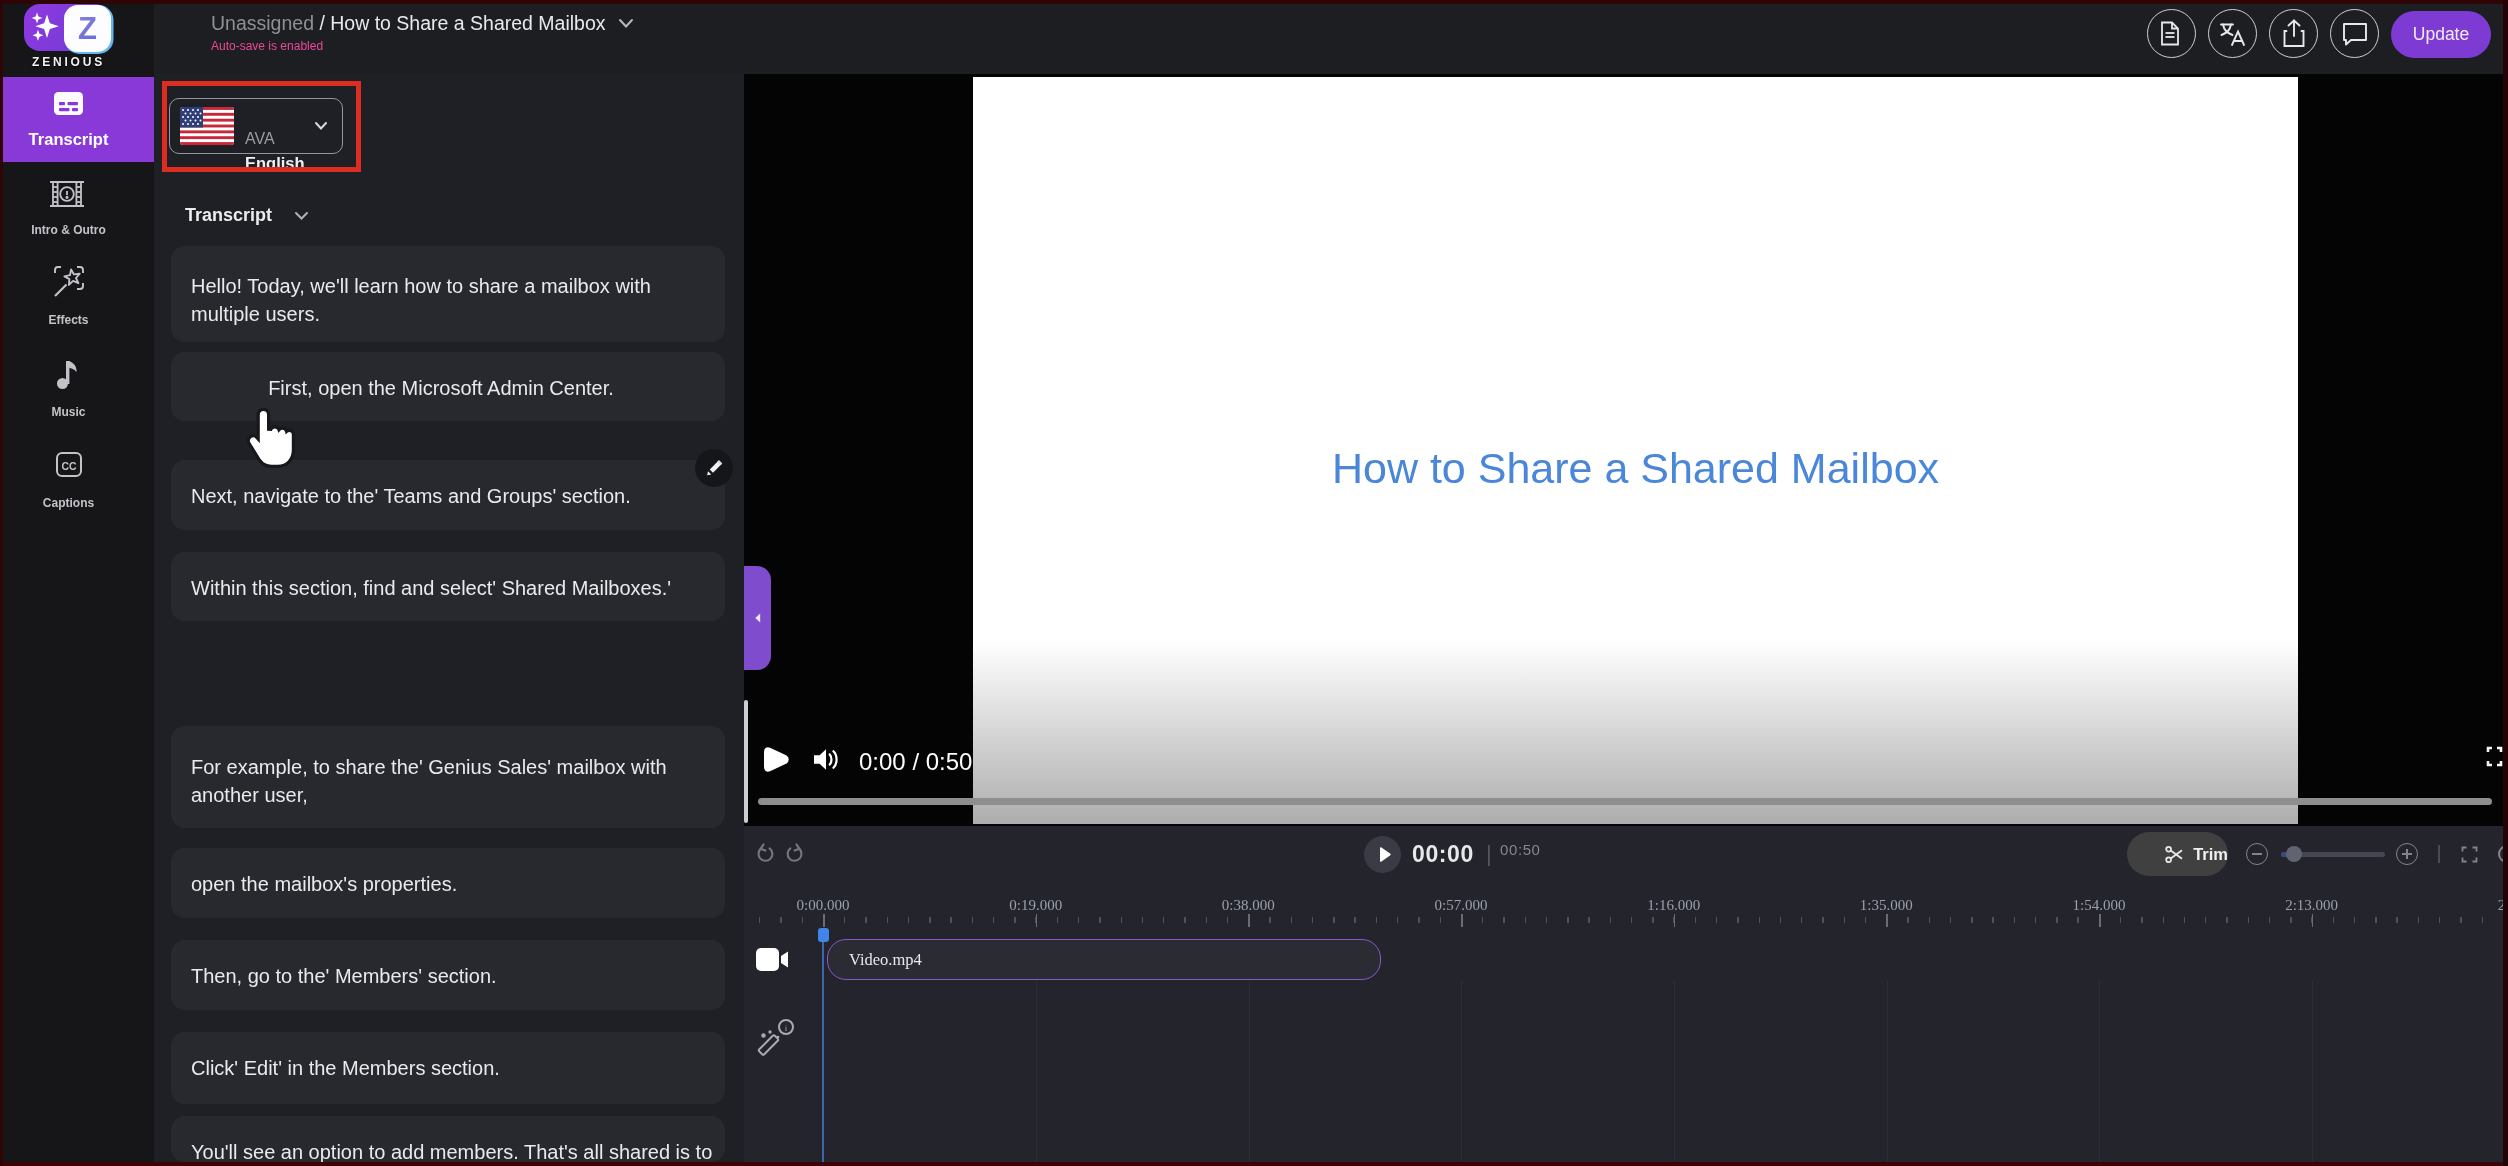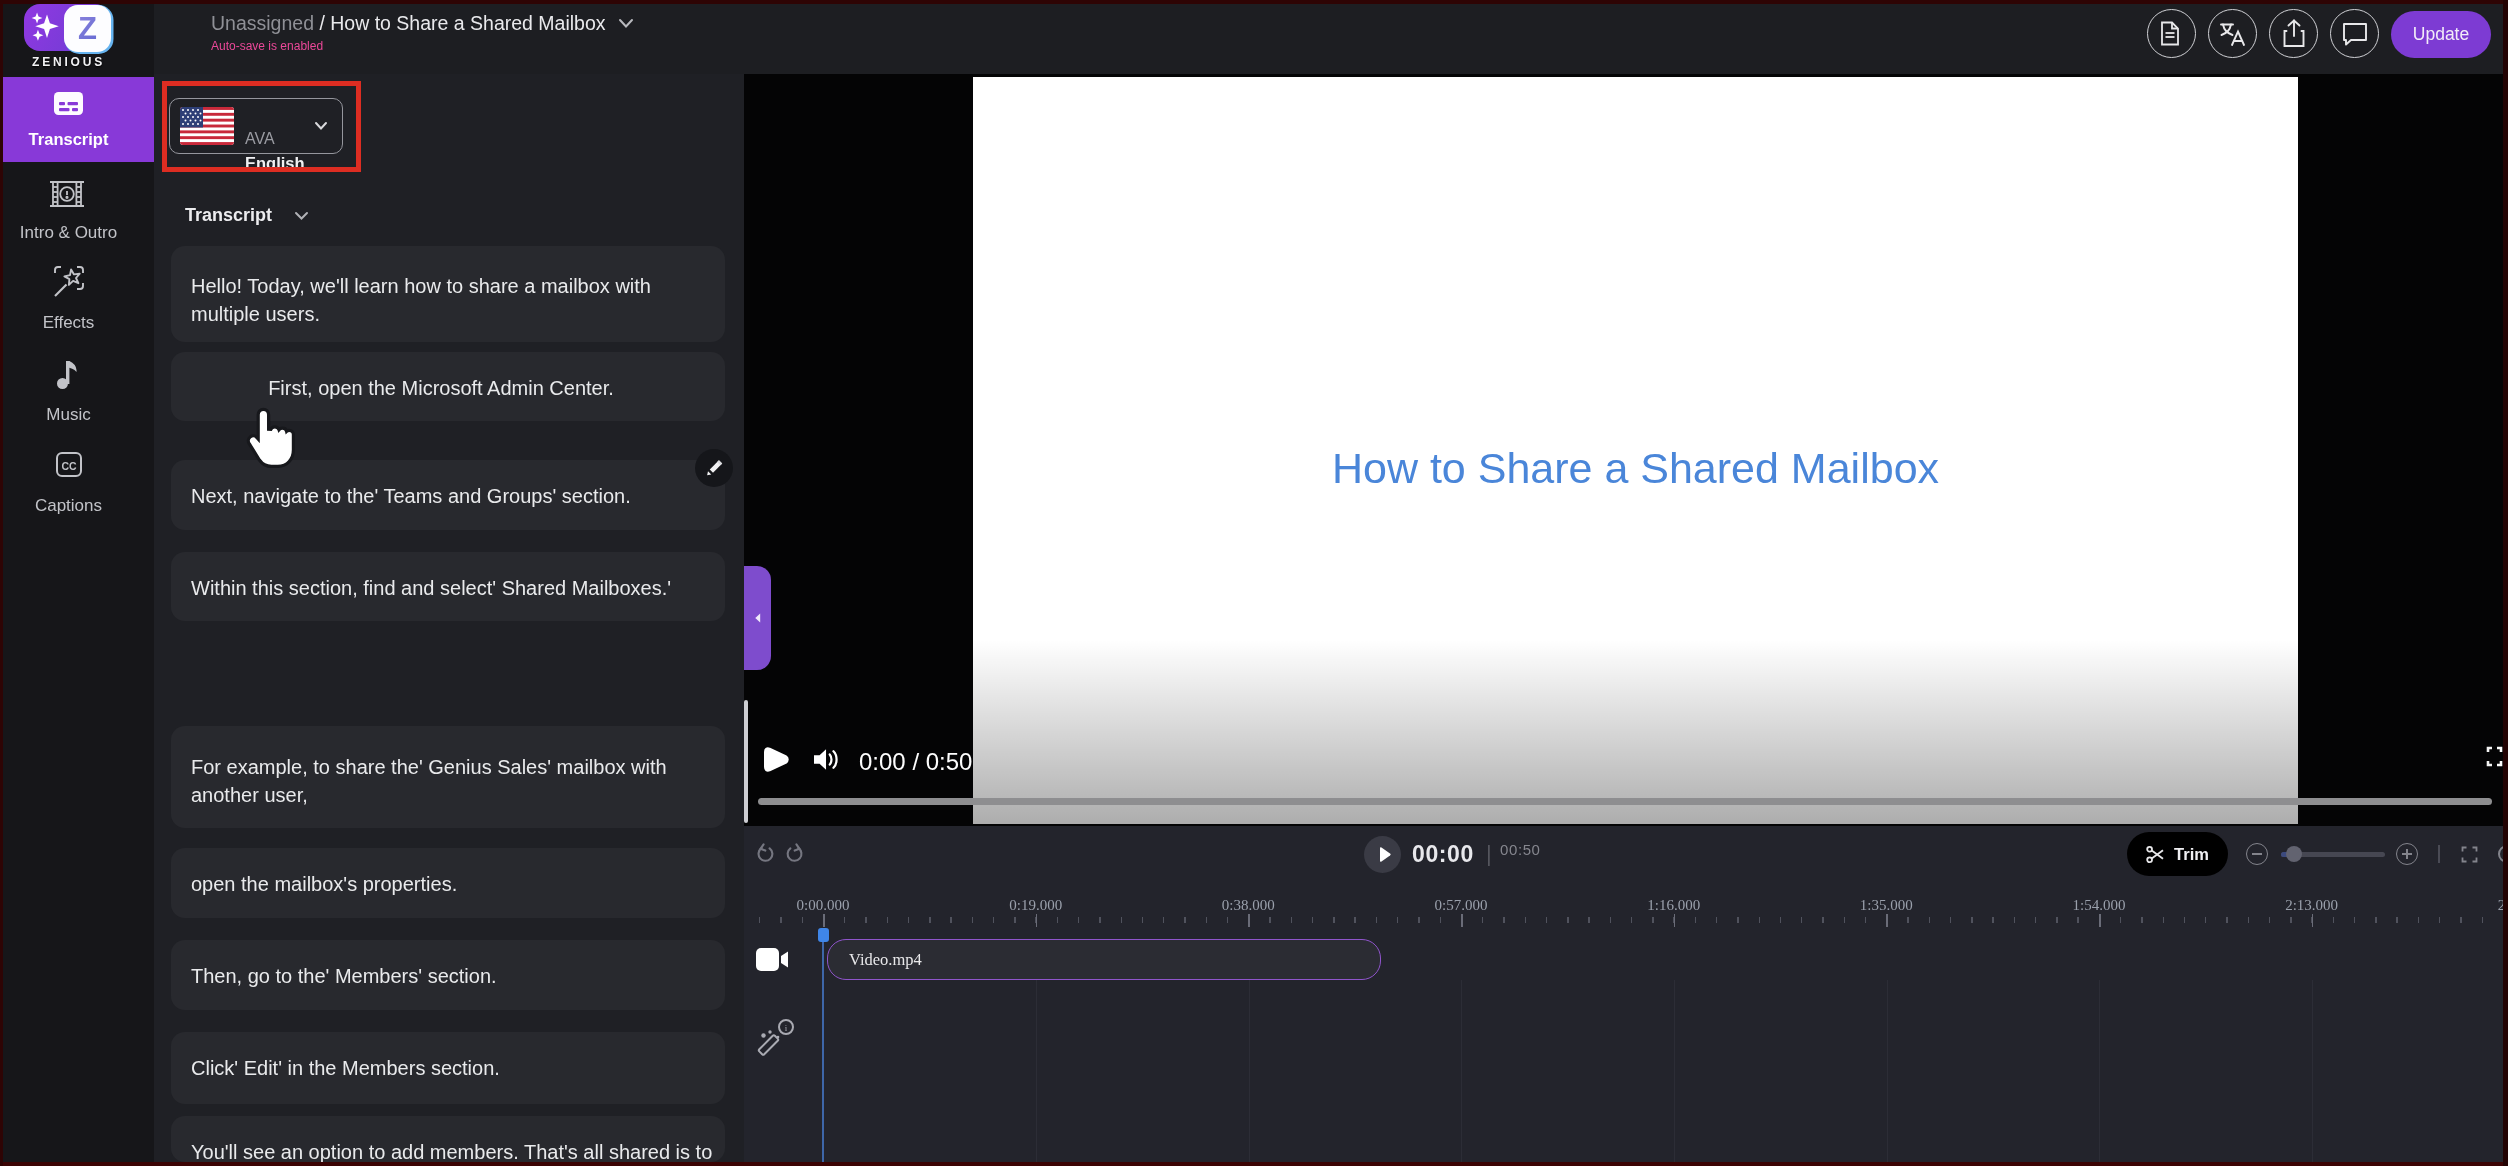--- a/index.html
+++ b/index.html
@@ -7,21 +7,21 @@
   .abs { position:absolute; }
   #stage { position:relative; width:2508px; height:1166px; overflow:hidden; }
   
   .frame { background:#330404; z-index:50; }
   
   #sidebar { left:3px; top:4px; width:151px; height:1158px; background:#161619; }
   #topbar { left:154px; top:4px; width:2349px; height:70px; background:#1d1e22; }
   #tpanel { left:154px; top:74px; width:590px; height:1088px; background:#1f2025; }
   #video { left:744px; top:74px; width:1759px; height:752px; background:#040405; }
   #timeline { left:744px; top:826px; width:1759px; height:336px; background:#23242c; }
-  .sideitem { left:0; width:137px; text-align:center; color:#c2c3c8; font-size:17px; }
+  .sideitem { left:0; width:137px; text-align:center; color:#c2c3c8; font-size:12px;font-weight:bold; }
   .block { left:171px; width:554px; background:#28292e; border-radius:14px; color:#e9eaec;
            font-size:20px; line-height:28px; }
   .block span { padding-left:20px; padding-top:22px; display:block; width:520px; }
   .rlabel { position:absolute; top:0; transform:translateX(-50%); font-family:"Liberation Serif", serif;
             font-size:15px; color:#9aa0ac; white-space:nowrap; }
 </style>
 </head>
 <body>
 <div id="stage">
 
@@ -266,21 +266,21 @@
   </svg>
 
   <div class="abs" style="left:1364px; top:836px; width:37px; height:37px; border-radius:50%; background:#3a3b45;"></div>
   <svg class="abs" style="left:1378px; top:846px;" width="14" height="17" viewBox="0 0 14 17">
       <path d="M2 2.2 Q2 0.8 3.5 1.6 L12 7.4 Q13.5 8.5 12 9.6 L3.5 15.4 Q2 16.2 2 14.8 Z" fill="#fff"></path>
     </svg>
   <div class="abs" style="left:1412px; top:841px; font-size:23px; font-weight:bold; color:#e8e8ec; letter-spacing:0.6px;">00:00</div>
   <div class="abs" style="left:1486px; top:841px; font-size:22px; color:#55565e;">|</div>
   <div class="abs" style="left:1500px; top:841px; font-size:15px; color:#85868e; letter-spacing:0.6px;">00:50</div>
 
-  <div class="abs" style="left:2127px; top:832px; width:101px; height:44px; border-radius:22px; background:#000000; display:flex; align-items:center; justify-content:center;">
+  <div class="abs" style="left:2127px; top:832px; width:101px; height:44px; border-radius:22px; background:#404040; display:flex; align-items:center; justify-content:flex-end;">
     <svg width="19" height="19" viewBox="0 0 19 19" fill="none" stroke="#e8e8ea" stroke-width="1.8">
       <circle cx="3.6" cy="4.2" r="2.4"></circle>
         <circle cx="3.6" cy="14.8" r="2.4"></circle>
       <line x1="5.7" y1="5.5" x2="17" y2="13.8"></line>
         <line x1="5.7" y1="13.5" x2="17" y2="5.2"></line>
     </svg>
     <span style="color:#f0f0f3; font-size:16.5px; font-weight:bold; margin-left:9px;">Trim</span>
   </div>
 
   <div class="abs" style="left:2246px; top:843px; width:22px; height:22px; border-radius:50%; border:1.7px solid #83848c;"></div>

